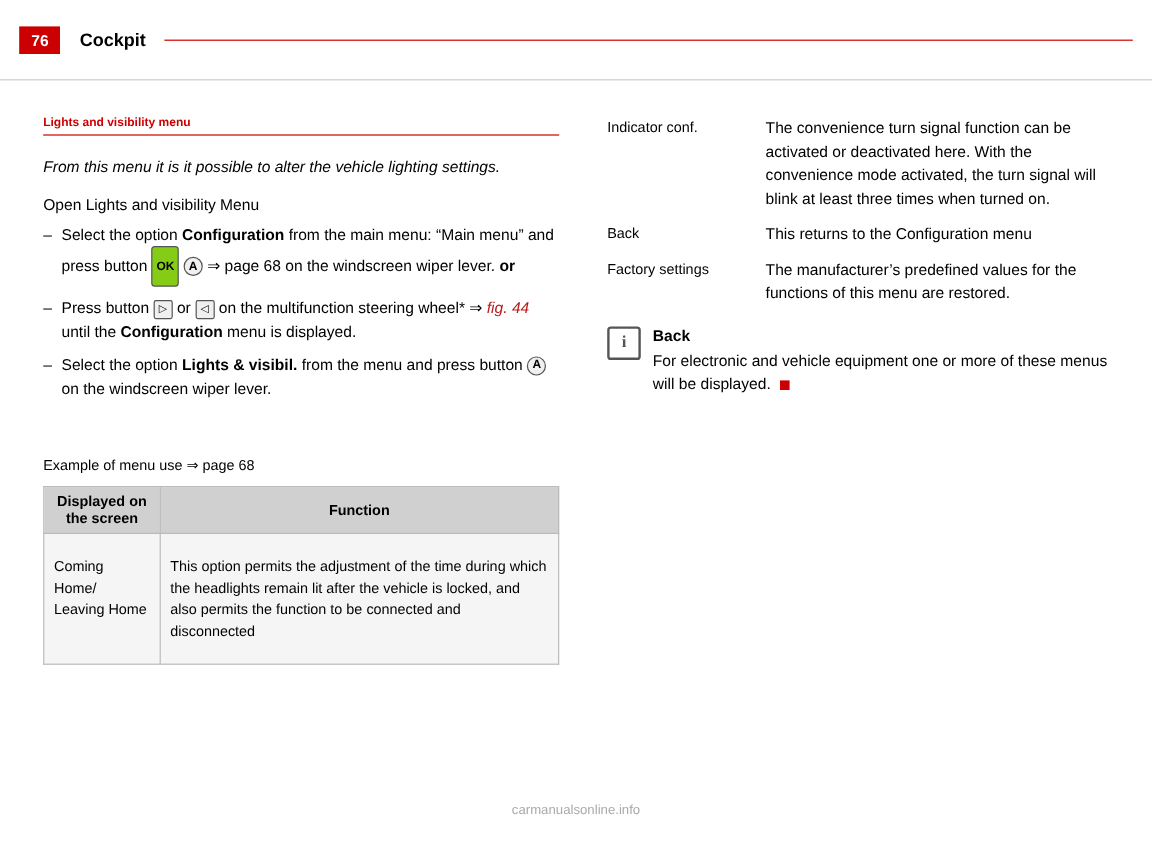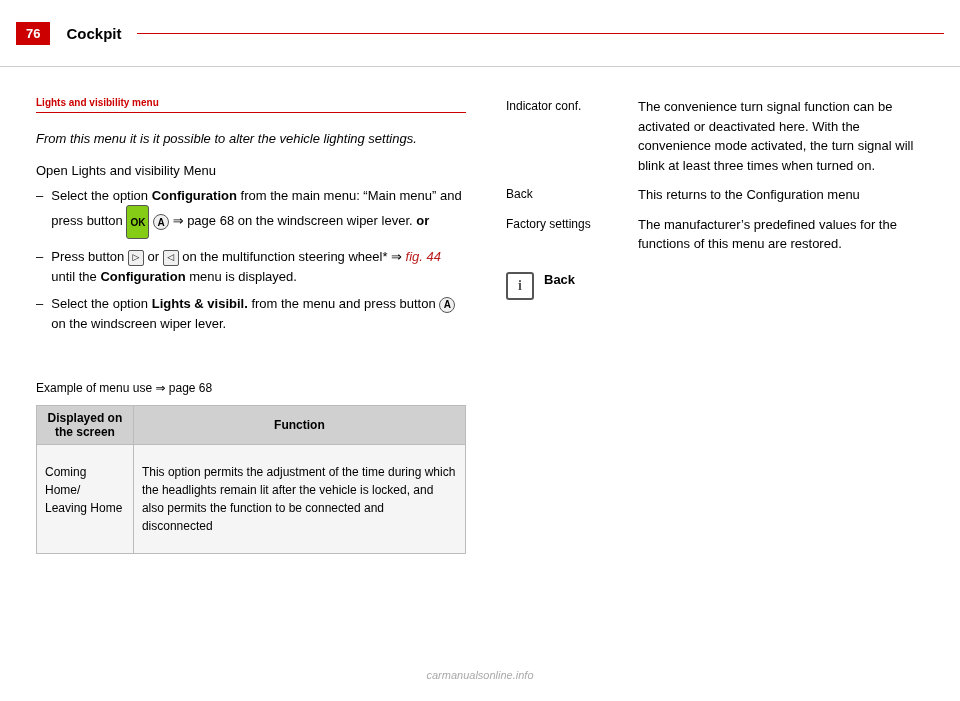--- a/index.html
+++ b/index.html
@@ -249,21 +249,20 @@
 
     
     .watermark {
       position: fixed;
       bottom: 20px;
       left: 50%;
       transform: translateX(-50%);
       font-size: 11px;
       color: #aaa;
       white-space: nowrap;
-      font-style: italic;
     }
   </style>
 </head>
 <body>
 
 <div class="header-bar">
   <div class="header-page-num">76</div>
   <div class="header-title">Cockpit</div>
   <div class="header-line"></div>
 </div>
@@ -350,20 +349,24 @@
         <span class="def-term">Factory settings</span>
         <span class="def-desc">The manufacturer’s predefined values for the functions of this menu are restored.</span>
       </div>
 
     </div>
 
     <div class="note-box">
       <div class="note-icon">i</div>
       <div class="note-content">
         <div class="note-title">Back</div>
+        <div class="note-text">
+          For electronic and vehicle equipment one or more of these menus will be displayed.
+          <span class="red-square"></span>
+        </div>
       </div>
     </div>
 
   </div>
 
 </div>
 
 <div class="watermark">carmanualsonline.info</div>
 
 </body></html>

